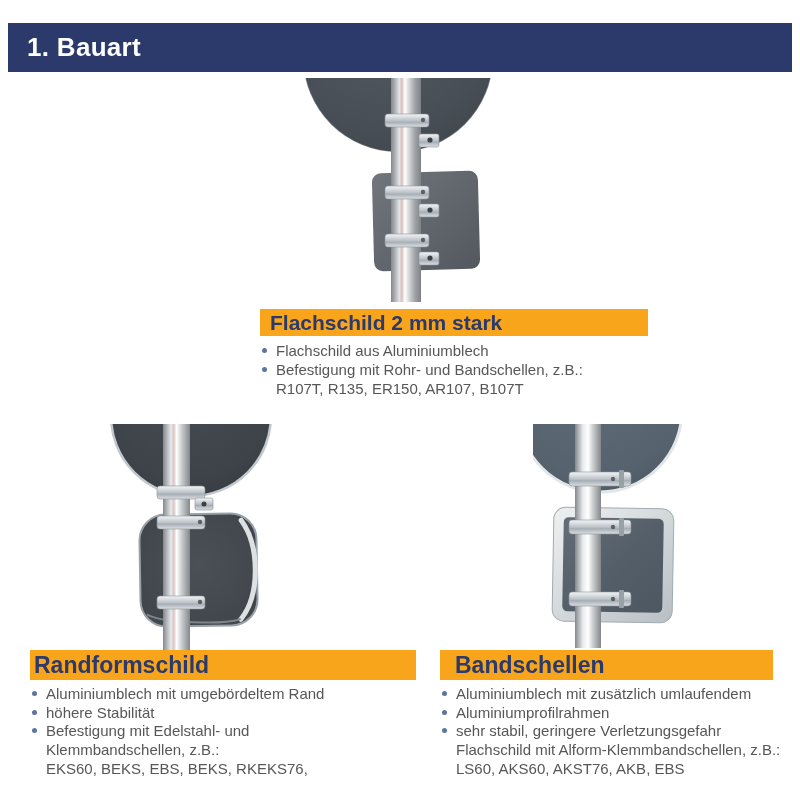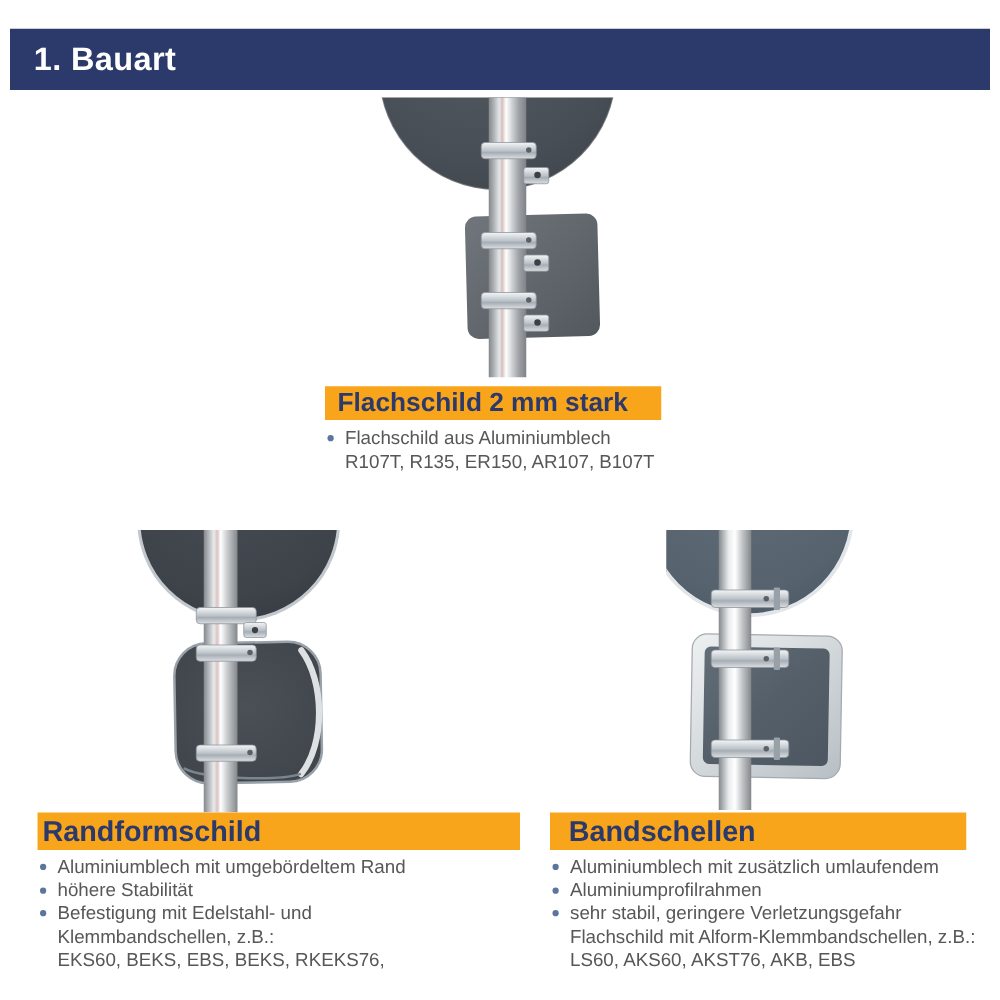--- a/index.html
+++ b/index.html
@@ -8,21 +8,21 @@
 
   .title-bar { position:absolute; left:8px; top:23px; width:784px; height:49px;
                background:#2B3A6A; display:flex; align-items:center; padding-left:19px; }
   .title-bar h1 { color:#ffffff; font-size:26px; font-weight:700; letter-spacing:.3px; }
 
   .photo { position:absolute; }
   .photo svg { display:block; }
 
   .banner { position:absolute; background:#F9A51B; color:#2B3A6A; font-weight:700;
             display:flex; align-items:center; white-space:nowrap; }
-  .banner-flach  { left:260px; top:309px; width:269px; height:27px; font-size:21px; padding-left:10px; }
+  .banner-flach  { left:260px; top:309px; width:388px; height:27px; font-size:21px; padding-left:10px; }
   .banner-rand   { left:30px;  top:650px; width:386px; height:30px; font-size:23px; padding-left:4px; }
   .banner-alform { left:440px; top:650px; width:333px; height:30px; font-size:23px; padding-left:15px; }
 
   .lines { position:absolute; display:flex; flex-direction:column; }
   .lines-flach  { left:261px; top:341px; width:336px; }
   .lines-rand   { left:31px;  top:684px; width:360px;justify-content:center; }
   .lines-alform { left:441px; top:684px; width:356px; }
 
   .line { display:flex; align-items:flex-start; height:19px; }
   .lines-rand .line, .lines-alform .line { height:18.7px; }
@@ -204,20 +204,24 @@
   </figure>
 
   <div class="banner banner-flach">
     <span>Flachschild 2 mm stark</span>
   </div>
   <div class="lines lines-flach">
     <div class="line">
       <span class="dot"></span>
       <span class="txt">Flachschild aus Aluminiumblech</span>
     </div>
+    <div class="line">
+      <span class="dot"></span>
+      <span class="txt">Befestigung mit Rohr- und Bandschellen, z.B.:</span>
+    </div>
     <div class="line no-dot">
       <span class="dot"></span>
       <span class="txt">R107T, R135, ER150, AR107, B107T</span>
     </div>
   </div>
 
   <div class="banner banner-rand">
     <span>Randformschild</span>
   </div>
   <div class="lines lines-rand">

